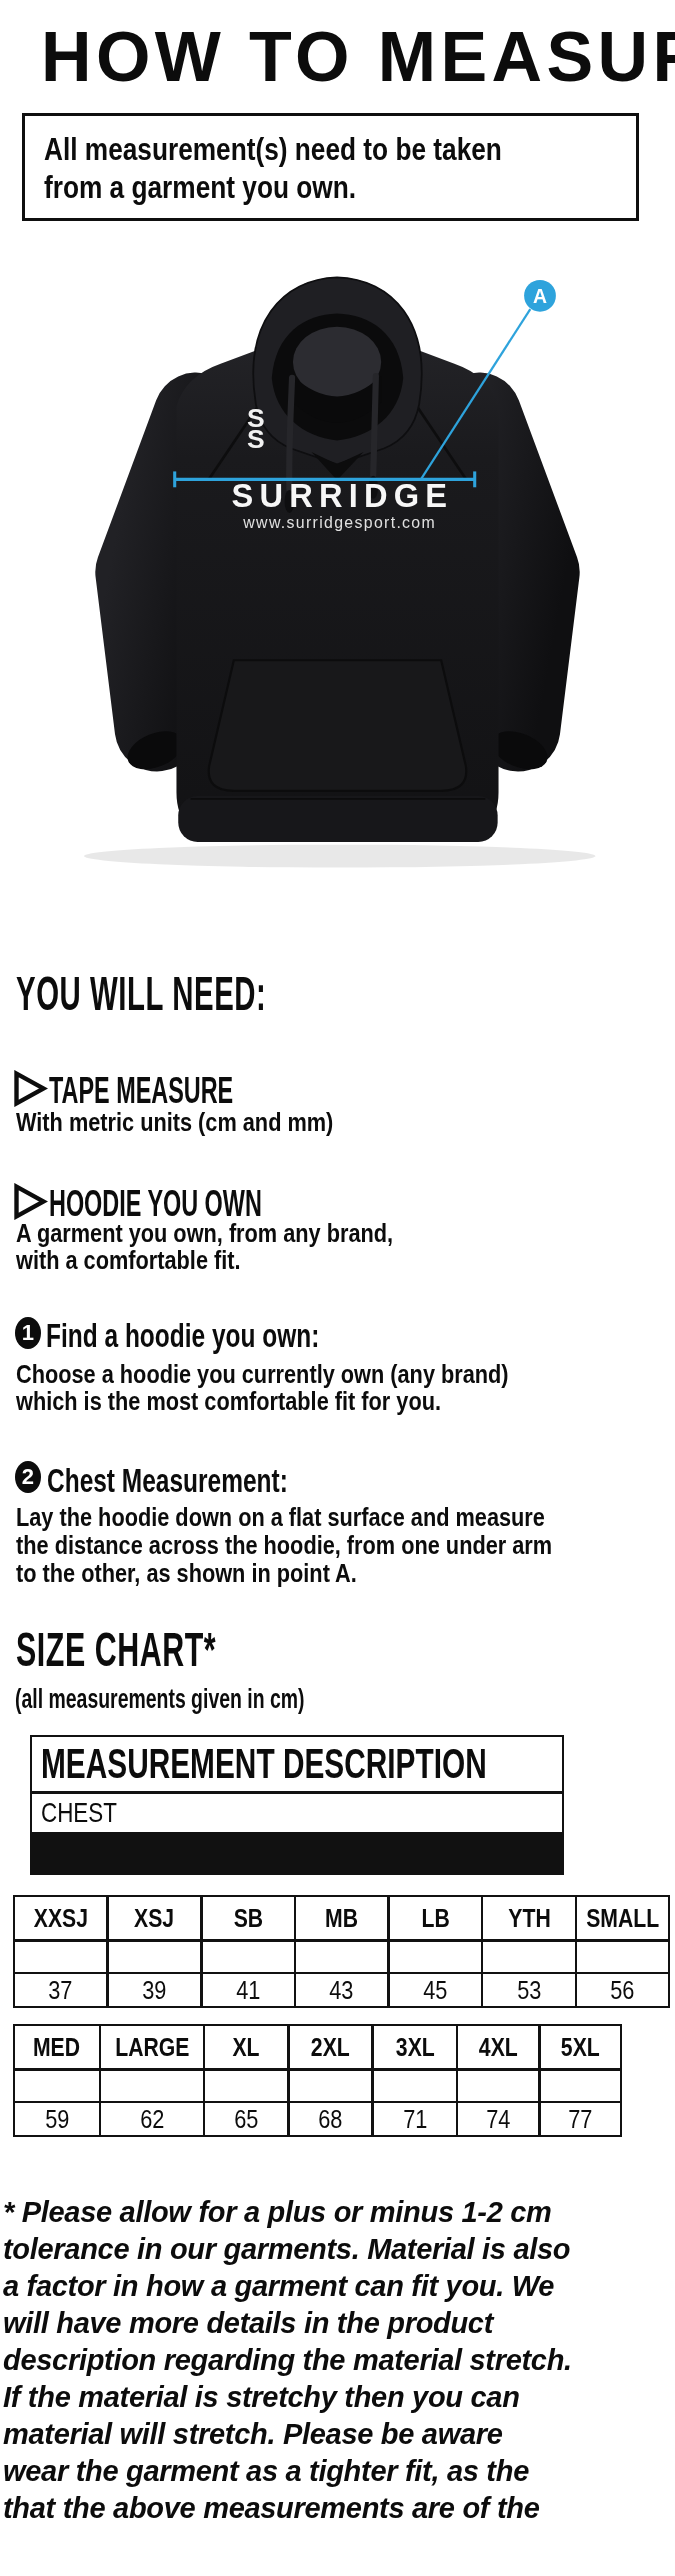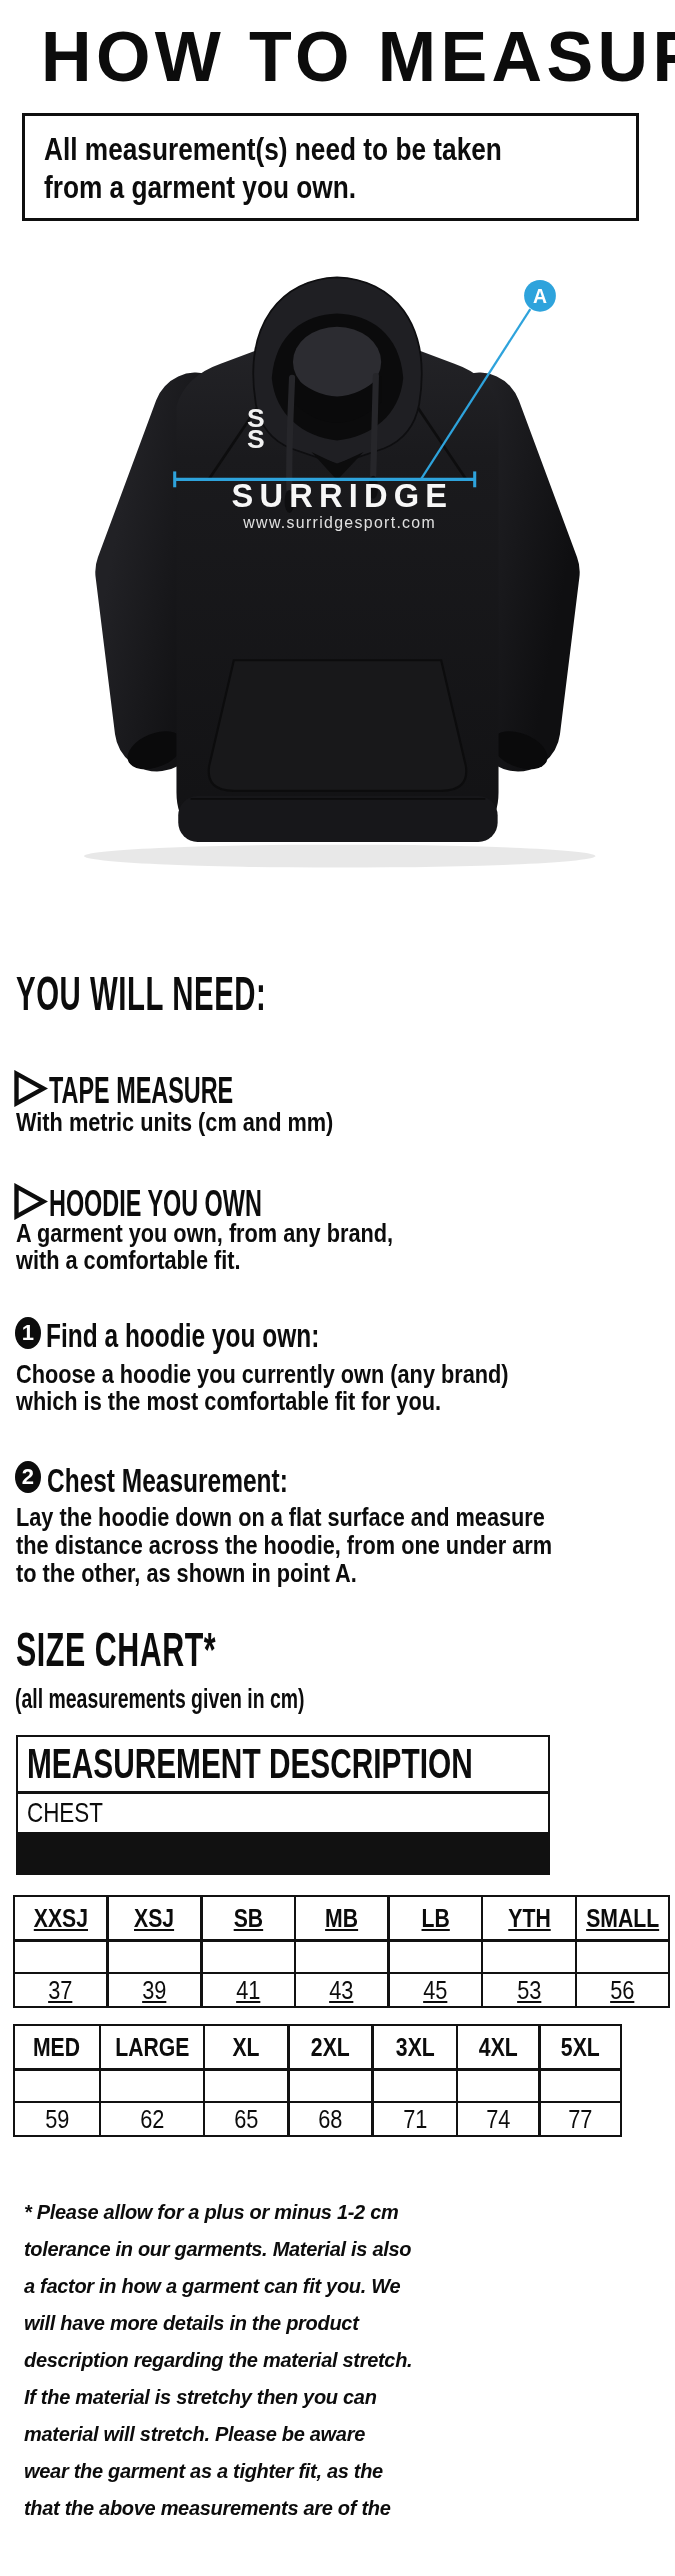--- a/index.html
+++ b/index.html
@@ -26,29 +26,29 @@
   
   .tri{width:35px;height:37px;}
   
   .badge{width:25.6px;height:32px;border-radius:50%;background:#0c0c0c;color:#fff;
          display:flex;align-items:center;justify-content:center;font-weight:700;font-size:22px;}
   
   .tbl{display:grid;background:#111;border:2.6px solid #111;gap:2.6px;}
   .cell{background:#fff;display:flex;align-items:center;justify-content:center;overflow:hidden;}
   .cell-head span{font-size:26.5px;font-weight:700;transform:scaleX(0.80);white-space:nowrap;}
   .cell-val span{font-size:25.6px;font-weight:400;transform:scaleX(0.85);white-space:nowrap;}
-  .desc-box{left:16px;top:1735px;width:530px;grid-template-columns:1fr;grid-template-rows:54px 38px 39px;}
+  .desc-box{left:30px;top:1735px;width:530px;grid-template-columns:1fr;grid-template-rows:54px 38px 39px;}
   .desc-row{background:#fff;display:flex;align-items:center;padding-left:8.8px;overflow:hidden;}
   .desc-r1 span{font-size:42px;font-weight:700;transform:scaleX(0.71);transform-origin:0 0;white-space:nowrap;}
   .desc-r2 span{font-size:30px;font-weight:700;transform:scaleX(0.80);transform-origin:0 0;white-space:nowrap;}
   .desc-r3 span{font-size:28px;font-weight:400;transform:scaleX(0.80);transform-origin:0 0;white-space:nowrap;}
-  .size-t1{left:13.2px;top:1895px;width:653px;grid-template-columns:repeat(7,1fr);grid-template-rows:42px 30px 32px;text-decoration:underline;}
+  .size-t1{left:13.2px;top:1895px;width:653px;grid-template-columns:repeat(7,1fr);grid-template-rows:42px 30px 32px;}
   .size-t2{left:13.2px;top:2024px;width:605px;grid-template-columns:97fr 118fr 95fr 95fr 95fr 93fr 92fr;grid-template-rows:42px 30px 32px;}
   
-  .footnote{left:24px;top:2194px;font-size:20px;font-weight:700;font-style:italic;
+  .footnote{left:3px;top:2194px;font-size:29px;font-weight:700;font-style:italic;
             line-height:37px;letter-spacing:-0.3px;white-space:nowrap;}
 </style>
 </head>
 <body>
 
 <div class="abs page-title">HOW TO MEASURE</div>
 
 <div class="abs notice-box">
   <div class="notice-text">All measurement(s) need to be taken from a garment you own.</div>
 </div>

